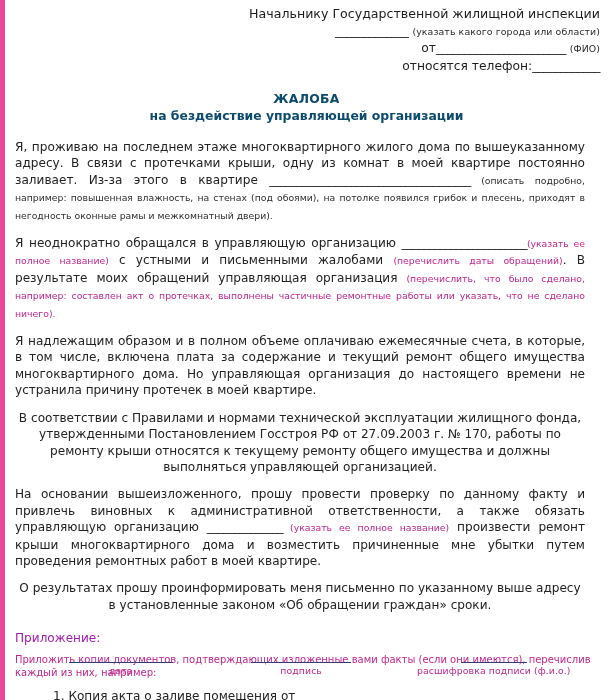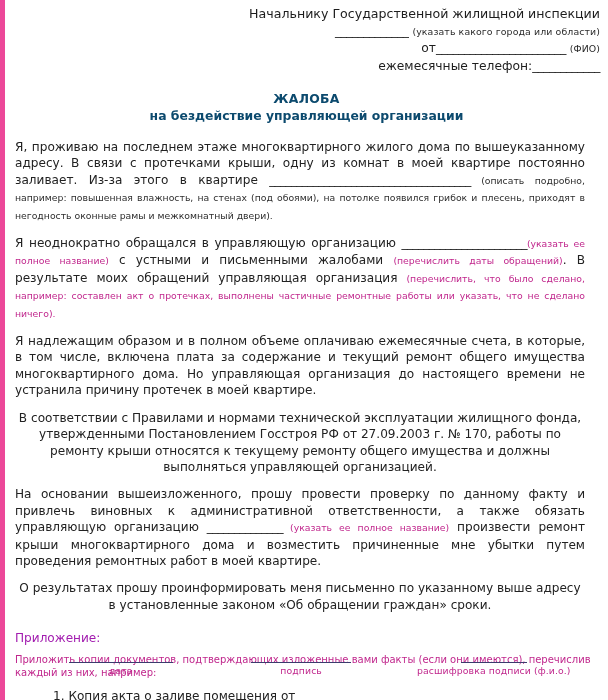--- a/index.html
+++ b/index.html
@@ -153,21 +153,21 @@
 
   <div class="header-block">
     <div class="header-line hdr-main">Начальнику Государственной жилищной инспекции</div>
     <div class="header-line">
       <span class="blank">_____________</span><span> </span><span class="hint">(указать какого города или области)</span>
     </div>
     <div class="header-line">
       <span>от</span><span class="blank">_______________________</span><span> </span><span class="hint">(ФИО)</span>
     </div>
     <div class="header-line">
-      <span>ежемесячные телефон:</span><span class="blank">____________</span>
+      <span>относятся телефон:</span><span class="blank">____________</span>
     </div>
   </div>
 
   <div class="title-block">
     <div class="title-main">ЖАЛОБА</div>
     <div class="title-sub">на бездействие управляющей организации</div>
   </div>
 
   <div class="body-block">
 

